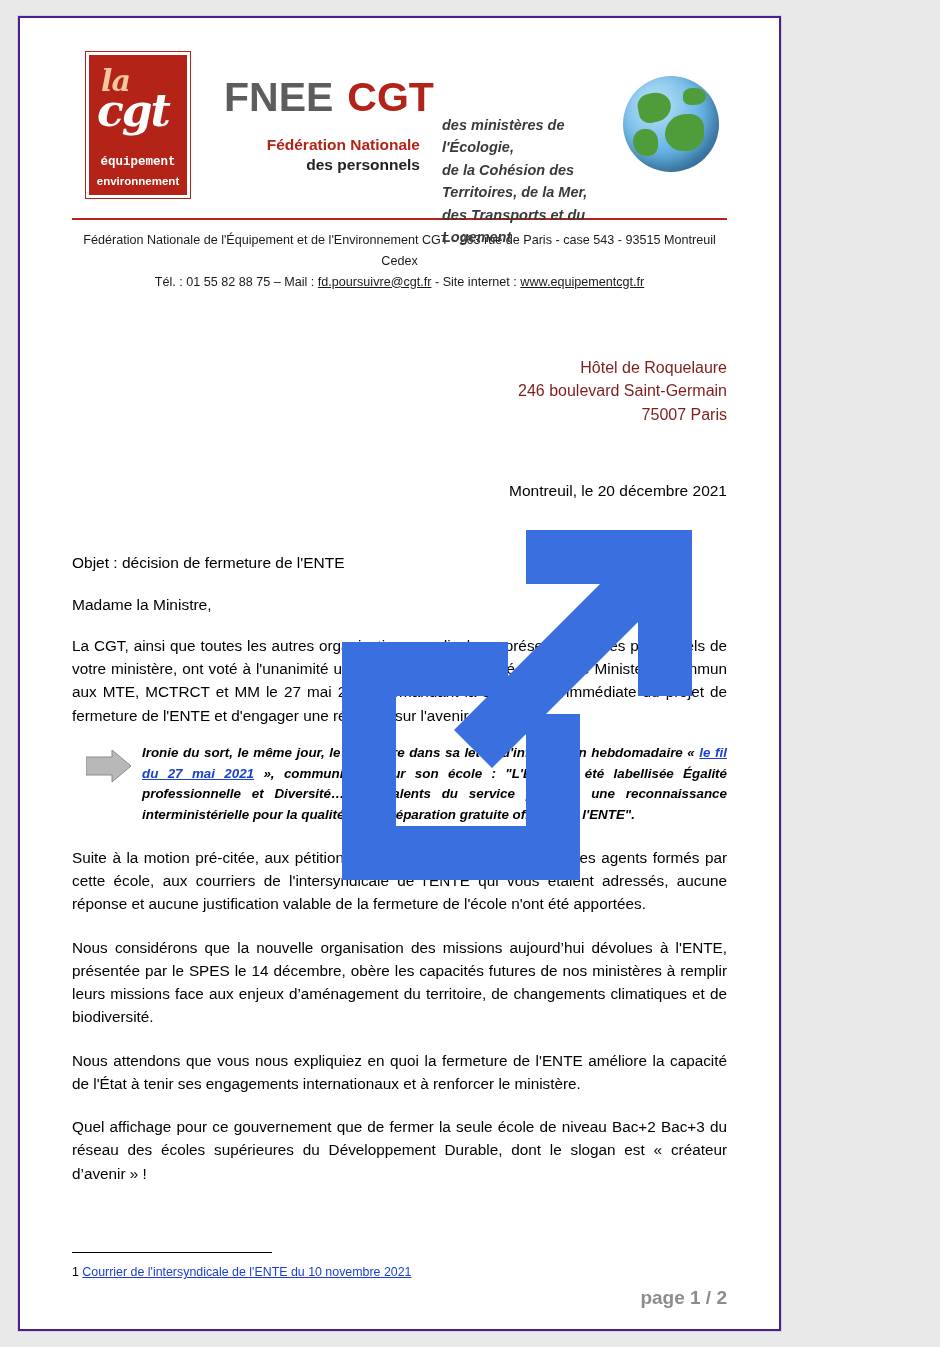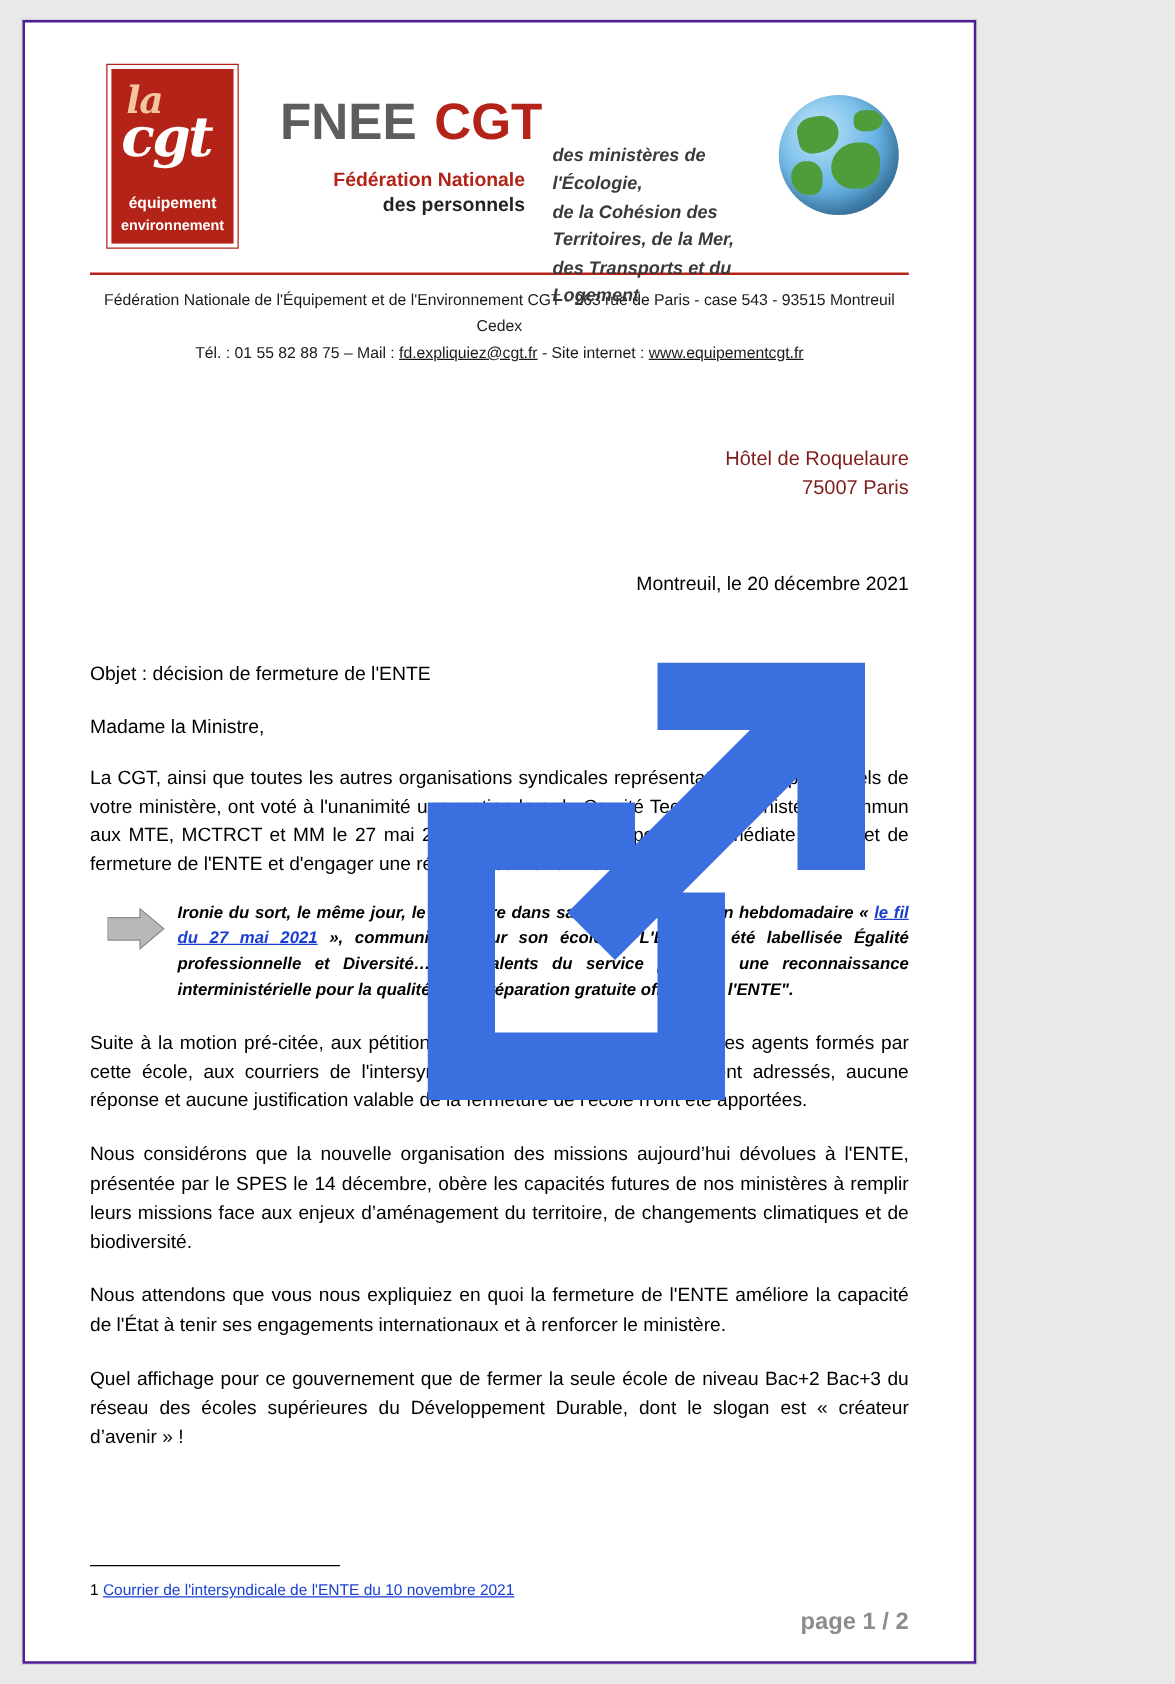--- a/index.html
+++ b/index.html
@@ -75,20 +75,21 @@
   }
   .cgt-logo .eq {
     position: absolute;
     bottom: 26px;
     left: 0;
     right: 0;
     text-align: center;
     color: #ffffff;
     font-size: 12.5px;
     font-weight: bold;
+    font-family: Liberation Mono, monospace;
   }
   .cgt-logo .env {
     position: absolute;
     bottom: 8px;
     left: 0;
     right: 0;
     text-align: center;
     color: #ffffff;
     font-size: 11.5px;
     font-weight: bold;
@@ -324,26 +325,27 @@
         <span class="land l3"></span>
         <span class="land l4"></span>
       </div>
     </div>
 
     <div class="header-rule"></div>
 
     <div class="addr-lines">
       <div>Fédération Nationale de l'Équipement et de l'Environnement CGT -  263 rue de Paris - case 543 - 93515 Montreuil Cedex</div>
       <div>
-        <span>Tél. : 01 55 82 88 75  –  Mail : </span><a href="#">fd.expliquiez@cgt.fr</a><span>  -  Site internet : </span><a href="#">www.equipementcgt.fr</a>
+        <span>Tél. : 01 55 82 88 75  –  Mail : </span><a href="#">fd.poursuivre@cgt.fr</a><span>  -  Site internet : </span><a href="#">www.equipementcgt.fr</a>
       </div>
     </div>
 
     <div class="recipient">
       <div class="r-line">Hôtel de Roquelaure</div>
+      <div class="r-line">246 boulevard Saint-Germain</div>
       <div class="r-line">75007 Paris</div>
     </div>
 
     <div class="date-line">Montreuil, le 20 décembre 2021</div>
 
     <div class="objet">Objet : décision de fermeture de l'ENTE</div>
     <div class="salut">Madame la Ministre,</div>
 
     <p class="para">La CGT, ainsi que toutes les autres organisations syndicales représentatives des personnels de votre ministère, ont voté à l'unanimité une motion lors du Comité Technique Ministériel commun aux MTE, MCTRCT et MM le 27 mai 2021, demandant la suspension immédiate du projet de fermeture de l'ENTE et d'engager une réflexion sur l'avenir de l'école.</p>
 

